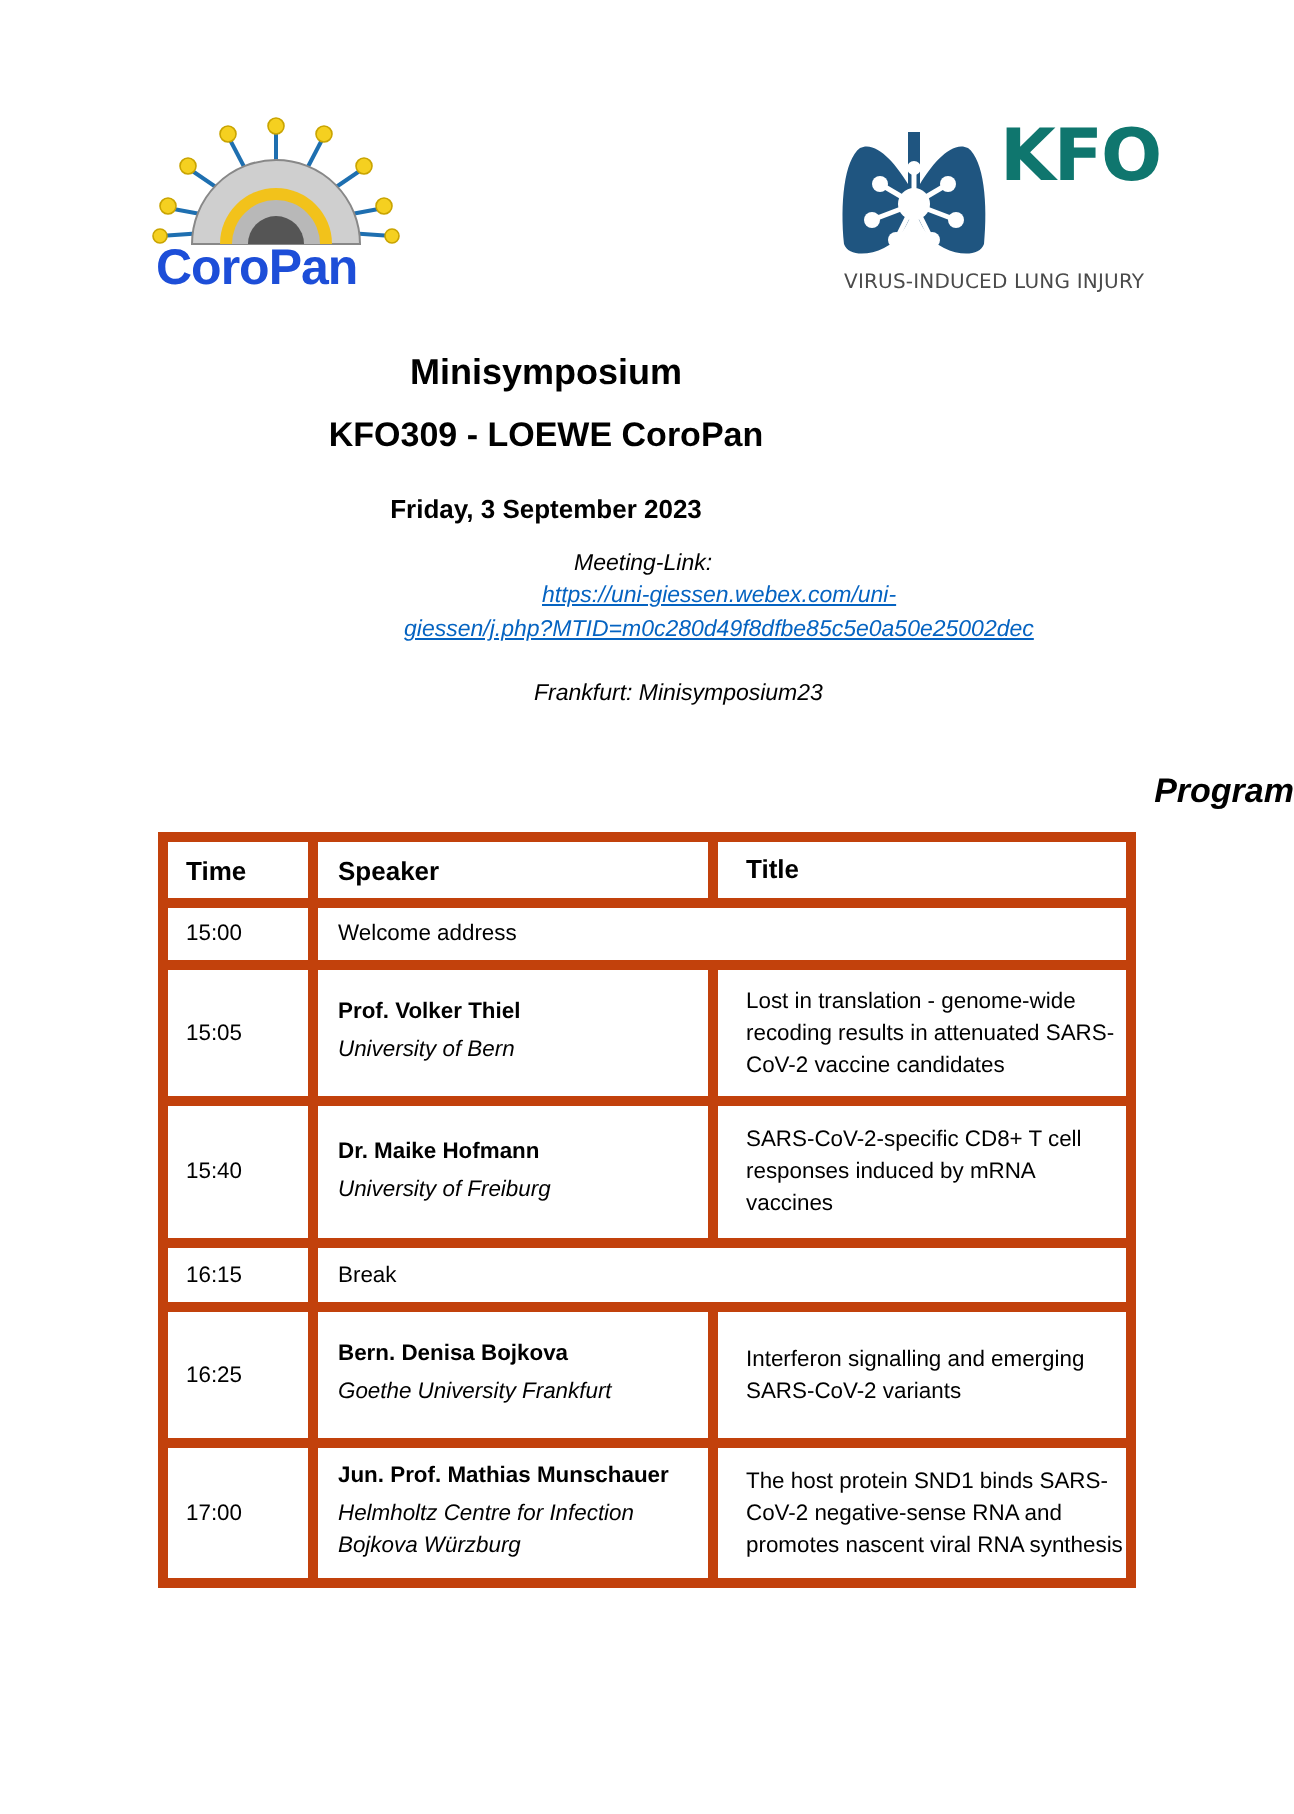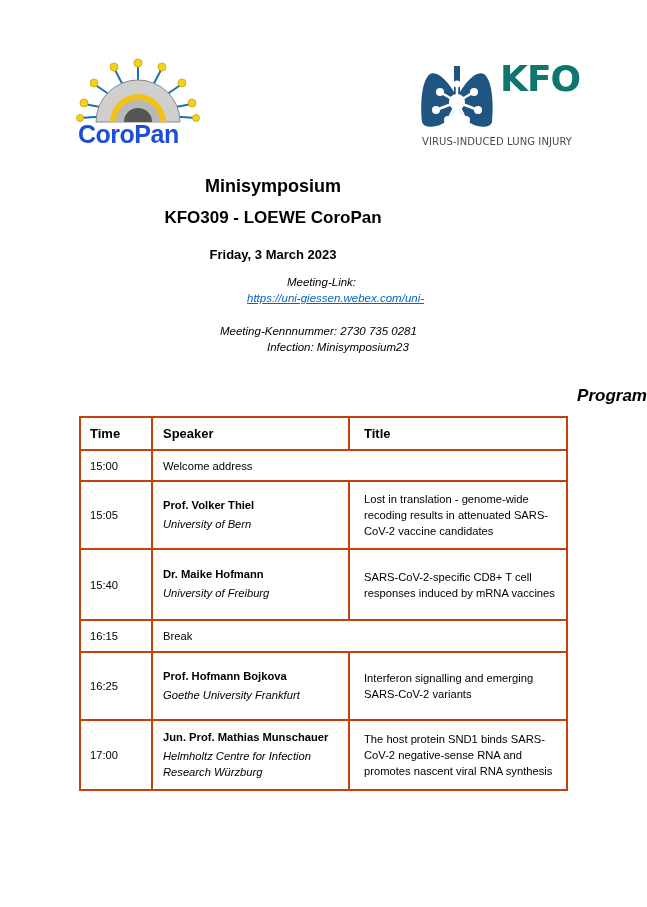--- a/index.html
+++ b/index.html
@@ -13,26 +13,26 @@
     .kfo-sub { position:absolute; left:2px; top:74px; font-family:"DejaVu Sans", sans-serif; font-size:10px; color:#4a4a4a; letter-spacing:0.1px; white-space:nowrap; }
     .coropan-word { position:absolute; left:2px; top:64px; font-family:"Liberation Sans", sans-serif; font-weight:bold; font-size:25px; color:#1d4ed8; letter-spacing:-0.5px; }
 
     
     .h-title { position:absolute; left:0; width:546px; text-align:center; font-weight:bold; }
     .t1 { top:176px; font-size:18px; }
     .t2 { top:208px; font-size:17px; }
     .t3 { top:247px; font-size:13px; }
 
     .info { position:absolute; font-size:11.5px; white-space:nowrap;font-style:italic; }
-    .link { color:#0563c1; text-decoration:underline; }
+    .link { color:#0563c1; text-decoration:underline;margin-left:24px; }
     .program { position:absolute; left:0; width:647px; top:386px; text-align:right; font-size:17px; font-weight:bold; font-style:italic; }
 
     
     table.prog { position:absolute; left:79px; top:416px; width:489px; border-collapse:collapse; font-size:11.2px; }
-    table.prog td { border:2px solid #c2410c; vertical-align:middle; padding:0 0 0 9px; }
+    table.prog td { border:5px solid #c2410c; vertical-align:middle; padding:0 0 0 9px; }
     .th { font-weight:bold; font-size:13px; }
     .col-time { width:61px; }
     .col-speaker { width:185px; padding-left:10px !important; }
     .col-title { padding-left:14px !important; line-height:16px; }
     .spk-name { font-weight:bold; margin-bottom:5px; }
     .spk-aff { font-style:italic; line-height:16px; }
   </style>
 </head>
 <body>
 
@@ -94,26 +94,26 @@
       </g>
     </svg>
     <div class="kfo-text">
       <div>KFO</div>
     </div>
     <div class="kfo-sub">VIRUS-INDUCED LUNG INJURY</div>
   </div>
 
   <div class="h-title t1">Minisymposium</div>
   <div class="h-title t2">KFO309 - LOEWE CoroPan</div>
-  <div class="h-title t3">Friday, 3 March 2023</div>
+  <div class="h-title t3">Friday, 3 September 2023</div>
 
   <div class="info" style="left:287px; top:276px;">Meeting-Link:</div>
   <a class="info link" style="left:247px; top:292px;">https://uni-giessen.webex.com/uni-</a>
-  <div class="info" style="left:220px; top:325px;">Meeting-Kennnummer: 2730 735 0281</div>
-  <div class="info" style="left:267px; top:341px;">Infection: Minisymposium23</div>
+  <a class="info link" style="left:178px; top:309px;">giessen/j.php?MTID=m0c280d49f8dfbe85c5e0a50e25002dec</a>
+  <div class="info" style="left:267px; top:341px;">Frankfurt: Minisymposium23</div>
 
   <div class="program">Program</div>
 
   <table class="prog">
     <tbody>
         <tr style="height:33px;">
       <td class="col-time th">Time</td>
       <td class="col-speaker th">Speaker</td>
       <td class="col-title th">Title</td>
     </tr>
@@ -137,28 +137,28 @@
       </td>
       <td class="col-title">SARS-CoV-2-specific CD8+ T cell responses induced by mRNA vaccines</td>
     </tr>
     <tr style="height:32px;">
       <td class="col-time">16:15</td>
       <td colspan="2" class="col-speaker">Break</td>
     </tr>
     <tr style="height:68px;">
       <td class="col-time">16:25</td>
       <td class="col-speaker">
-        <div class="spk-name">Prof. Hofmann Bojkova</div>
+        <div class="spk-name">Bern. Denisa Bojkova</div>
         <div class="spk-aff">Goethe University Frankfurt</div>
       </td>
       <td class="col-title">Interferon signalling and emerging SARS-CoV-2 variants</td>
     </tr>
     <tr style="height:70px;">
       <td class="col-time">17:00</td>
       <td class="col-speaker">
         <div class="spk-name">Jun. Prof. Mathias Munschauer</div>
-        <div class="spk-aff">Helmholtz Centre for Infection Research Würzburg</div>
+        <div class="spk-aff">Helmholtz Centre for Infection Bojkova Würzburg</div>
       </td>
       <td class="col-title">The host protein SND1 binds SARS-CoV-2 negative-sense RNA and promotes nascent viral RNA synthesis</td>
     </tr>
   </tbody>
     </table>
 </div>
 
 </body></html>

